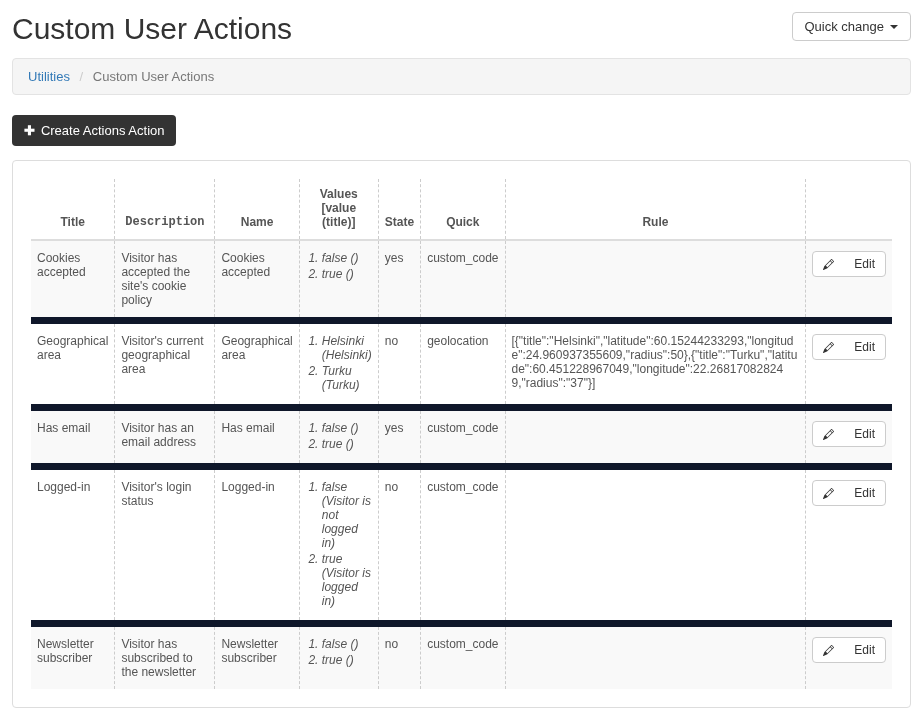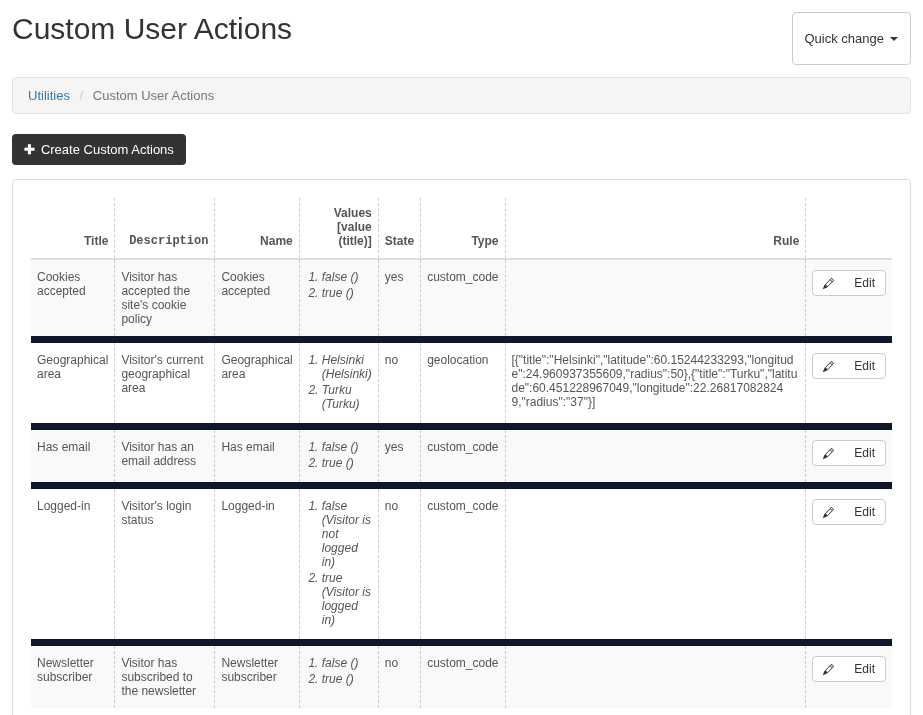--- a/index.html
+++ b/index.html
@@ -1,29 +1,29 @@
 <!DOCTYPE html>
 <html><head>
   <meta charset="utf-8">
   <style>
     * { box-sizing: border-box; margin: 0; padding: 0; }
     body { font-family: "Helvetica Neue", Helvetica, Arial, sans-serif; font-size: 13px; color: #555; background: #fff; padding: 12px; }
     .header-row { display: flex; justify-content: space-between; align-items: flex-start; margin-bottom: 12px; }
     h1 { font-size: 30px; font-weight: 500; color: #333; }
-    .quick-change-btn { border: 1px solid #ccc; background: #fff; border-radius: 4px; padding: 18px 12px; font-size: 13px; color: #333; cursor: pointer; display: inline-flex; align-items: center; gap: 4px; }
+    .quick-change-btn { border: 1px solid #ccc; background: #fff; border-radius: 4px; padding: 6px 12px; font-size: 13px; color: #333; cursor: pointer; display: inline-flex; align-items: center; gap: 4px; }
     .caret { display: inline-block; width: 0; height: 0; border-left: 4px solid transparent; border-right: 4px solid transparent; border-top: 4px solid #333; margin-left: 2px; }
     .breadcrumb { background: #f5f5f5; border: 1px solid #e3e3e3; border-radius: 4px; padding: 10px 15px; margin-bottom: 20px; font-size: 13px; }
     .breadcrumb a { color: #337ab7; text-decoration: none; }
     .breadcrumb .sep { color: #ccc; margin: 0 6px; }
     .breadcrumb .current { color: #777; }
     .create-btn { background: #333; color: #fff; border: none; border-radius: 4px; padding: 8px 12px; font-size: 13px; cursor: pointer; display: inline-flex; align-items: center; gap: 6px; margin-bottom: 14px; }
     .plus-icon { font-weight: bold; font-size: 13px; line-height: 1; }
     .panel { border: 1px solid #ddd; border-radius: 4px; padding: 18px; background: #fff; }
     table { width: 100%; border-collapse: collapse; font-size: 12px; }
-    thead th { text-align: right; font-weight: 700; color: #555; padding: 8px 6px 10px; border-bottom: 2px solid #ddd; vertical-align: bottom; font-size: 12px; }
+    thead th { text-align: center; font-weight: 700; color: #555; padding: 8px 6px 10px; border-bottom: 2px solid #ddd; vertical-align: bottom; font-size: 12px; }
     tbody td { padding: 10px 6px; border-top: 7px solid #0f172a; vertical-align: top; color: #555; }
     tbody tr:first-child td { border-top: none; }
     tbody tr:nth-child(odd) td { background: #f9f9f9; }
     .col-dashed { border-right: 1px dashed #ccc; }
     ol { padding-left: 16px; margin: 0; }
     ol li { margin-bottom: 2px; font-style: italic; }
     .edit-btn { border: 1px solid #ccc; background: #fff; border-radius: 4px; padding: 5px 10px; font-size: 12px; color: #333; cursor: pointer; display: inline-flex; align-items: center; gap: 20px; white-space: nowrap; justify-content: flex-end; }
     .pencil-icon svg { width: 11px; height: 11px; display: block; }
     .rule-cell { word-break: break-all; max-width: 300px; }
     th.values-col { width: 70px; }
@@ -48,33 +48,33 @@
 </div>
 
 <div class="breadcrumb">
   <a href="#">Utilities</a>
   <span class="sep">/</span>
   <span class="current">Custom User Actions</span>
 </div>
 
 <button class="create-btn">
   <span class="plus-icon">✚</span>
-  <span>Create Custom Actions</span>
+  <span>Create Actions Action</span>
 </button>
 
 <div class="panel">
   <table>
     <thead>
       <tr>
         <th class="title-col col-dashed">Title</th>
         <th class="desc-col col-dashed">Description</th>
         <th class="name-col col-dashed">Name</th>
         <th class="values-col col-dashed">Values [value (title)]</th>
         <th class="state-col col-dashed">State</th>
-        <th class="type-col col-dashed">Type</th>
+        <th class="type-col col-dashed">Quick</th>
         <th class="col-dashed">Rule</th>
         <th class="actions-col"></th>
       </tr>
     </thead>
     <tbody id="table-body">
     <tr>
           <td class="col-dashed">Cookies accepted</td>
           <td class="col-dashed">Visitor has accepted the site's cookie policy</td>
           <td class="col-dashed">Cookies accepted</td>
           <td class="col-dashed">

